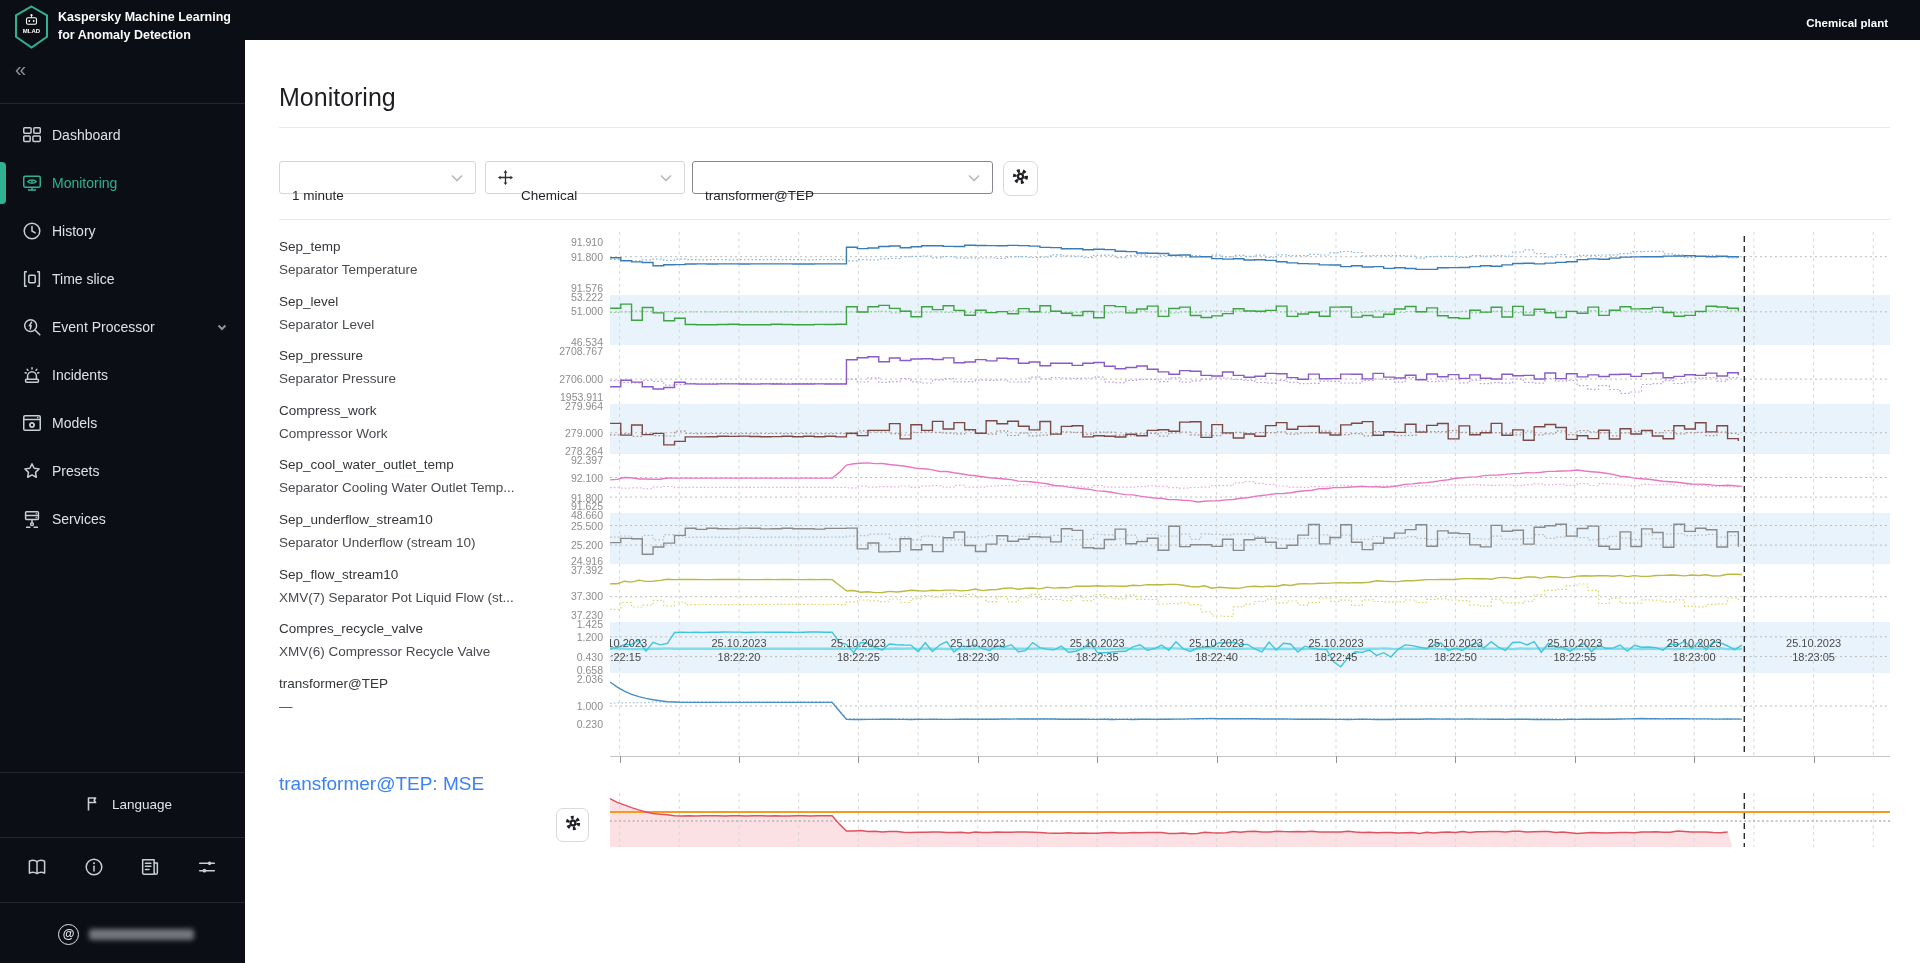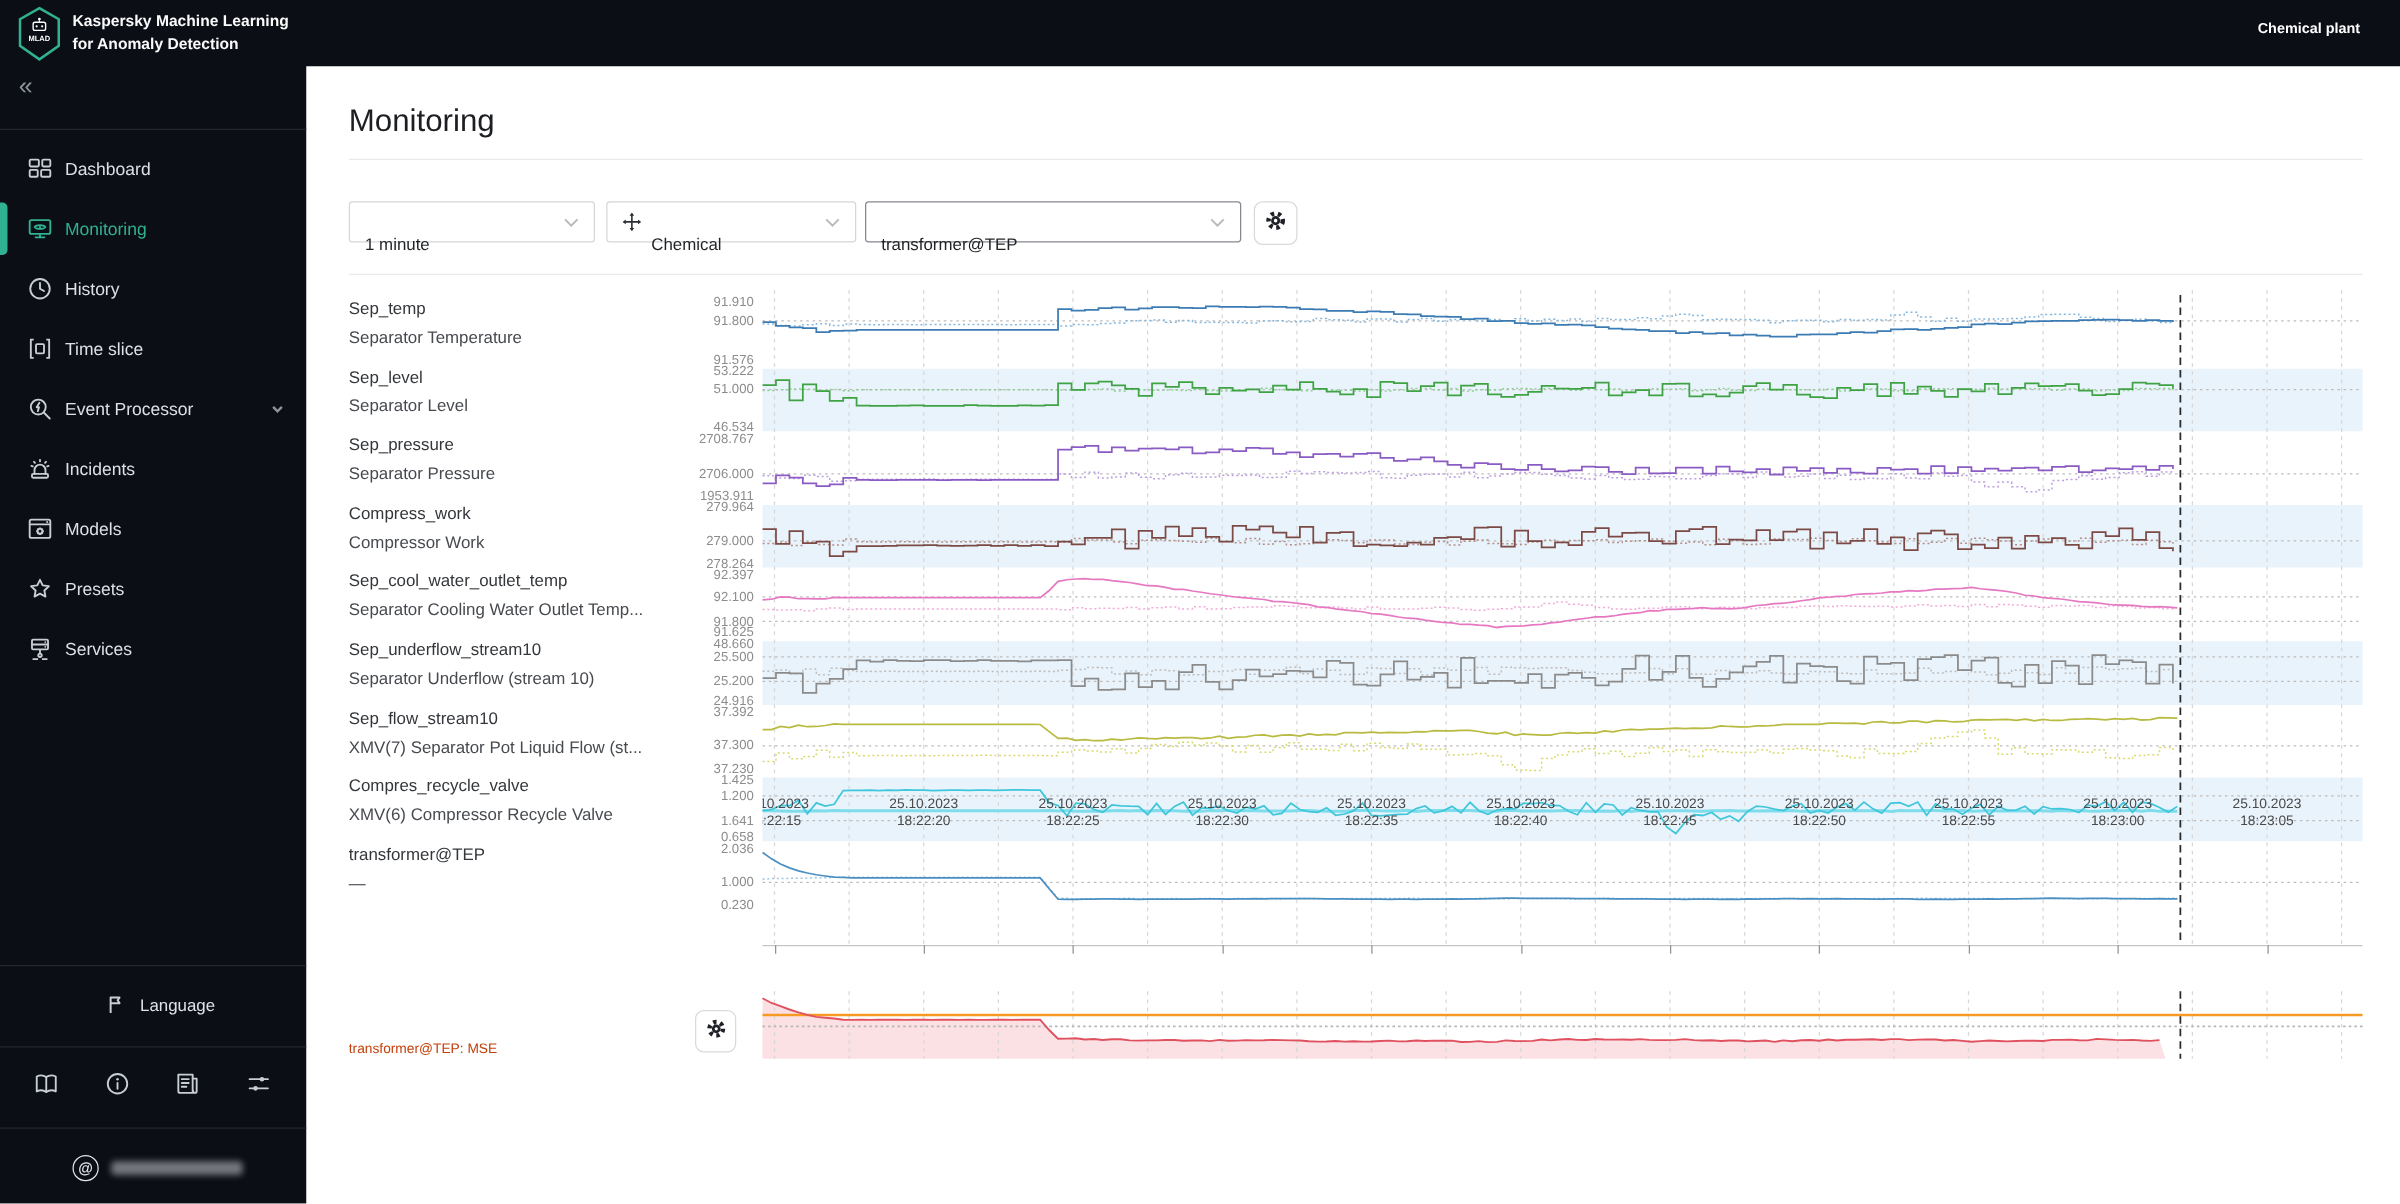--- a/index.html
+++ b/index.html
@@ -1,19 +1,19 @@
 <!DOCTYPE html>
 <html><head>
 <meta charset="utf-8">
 <style>
   html,body{margin:0;padding:0;background:#fff;}
   #stage{position:relative;width:1920px;height:963px;overflow:hidden;background:#fff;
          font-family:"Liberation Sans",sans-serif;-webkit-font-smoothing:antialiased;}
   
-  .topbar{position:absolute;left:0;top:0;width:1920px;height:53px;background:#0c0e16;z-index:2;}
+  .topbar{position:absolute;left:0;top:0;width:1920px;height:40px;background:#0c0e16;z-index:2;}
   .sidebar{position:absolute;left:0;top:0;width:245px;height:963px;background:#0c0e16;z-index:3;}
   .plant{position:absolute;right:32px;top:17px;color:#ffffff;font-size:11.5px;font-weight:bold;}
   .logo{position:absolute;left:13px;top:5px;}
   .apptitle{position:absolute;left:58px;top:8px;color:#fafafa;font-size:12.5px;font-weight:600;line-height:18px;}
   .collapse{position:absolute;left:15px;top:58px;font-size:20px;color:#8e939b;cursor:pointer;}
   .sdiv{position:absolute;left:0;width:245px;height:1px;background:#23262f;}
   .nav{position:absolute;left:0;top:111px;width:245px;}
   .nav-item{position:relative;height:48px;display:flex;align-items:center;color:#dde0e4;font-size:14px;cursor:pointer;}
   .nav-item .nav-icon{position:absolute;left:21px;width:22px;height:22px;color:#c9cdd4;}
   .nav-item .nav-label{position:absolute;left:52px;}
@@ -46,21 +46,21 @@
   .sname{position:absolute;left:34px;font-size:13.5px;color:#33363a;white-space:nowrap;}
   .sdesc{position:absolute;left:34px;font-size:13.5px;color:#474a4f;white-space:nowrap;}
   .vlab{position:absolute;left:270px;width:88px;text-align:right;font-size:10.5px;color:#8c8c8c;line-height:10px;}
   .plot{position:absolute;left:365px;top:179px;width:1280px;height:534px;}
   .band{position:absolute;left:0;width:1280px;background:#e9f3fb;}
   .gridsvg,.rowsvg{position:absolute;left:0;overflow:visible;}
   .axisline{position:absolute;left:0;top:524px;width:1280px;height:1px;background:#c6c6c6;}
   .tick{position:absolute;top:524px;width:1px;height:7px;background:#8f9499;}
   .axislabels{position:absolute;left:365px;top:584px;width:1282px;height:34px;overflow:hidden;}
   .xlab{position:absolute;width:84px;text-align:center;font-size:11px;color:#4a4a4a;line-height:13.5px;white-space:nowrap;}
-  .mselabel{position:absolute;left:34px;top:780px;font-size:11px;color:#c2410c;}
+  .mselabel{position:absolute;left:34px;top:720px;font-size:19px;color:#3b82f6;}
   .msesvg{position:absolute;left:365px;top:740px;overflow:visible;}
 </style>
 </head>
 <body>
 
 <div id="stage">
 
   <div class="topbar">
     <div class="plant">Chemical plant</div>
   </div>
@@ -311,21 +311,21 @@
         <div class="vlab" style="top:448.0px">91.625</div>
         <div class="vlab" style="top:457.0px">48.660</div>
         <div class="vlab" style="top:467.5px">25.500</div>
         <div class="vlab" style="top:487.1px">25.200</div>
         <div class="vlab" style="top:502.6px">24.916</div>
         <div class="vlab" style="top:511.6px">37.392</div>
         <div class="vlab" style="top:538.3px">37.300</div>
         <div class="vlab" style="top:557.2px">37.230</div>
         <div class="vlab" style="top:566.2px">1.425</div>
         <div class="vlab" style="top:579.0px">1.200</div>
-        <div class="vlab" style="top:598.8px">1.641</div>
+        <div class="vlab" style="top:598.8px">0.430</div>
         <div class="vlab" style="top:611.8px">0.658</div>
         <div class="vlab" style="top:620.8px">2.036</div>
         <div class="vlab" style="top:647.8px">1.000</div>
         <div class="vlab" style="top:666.4px">0.230</div>
       </div>
 
     <div class="plot" id="plot">
         <div class="band" style="top:62.6px;height:50.6px"></div>
         <div class="band" style="top:171.8px;height:50.6px"></div>
         <div class="band" style="top:281.0px;height:50.6px"></div>

